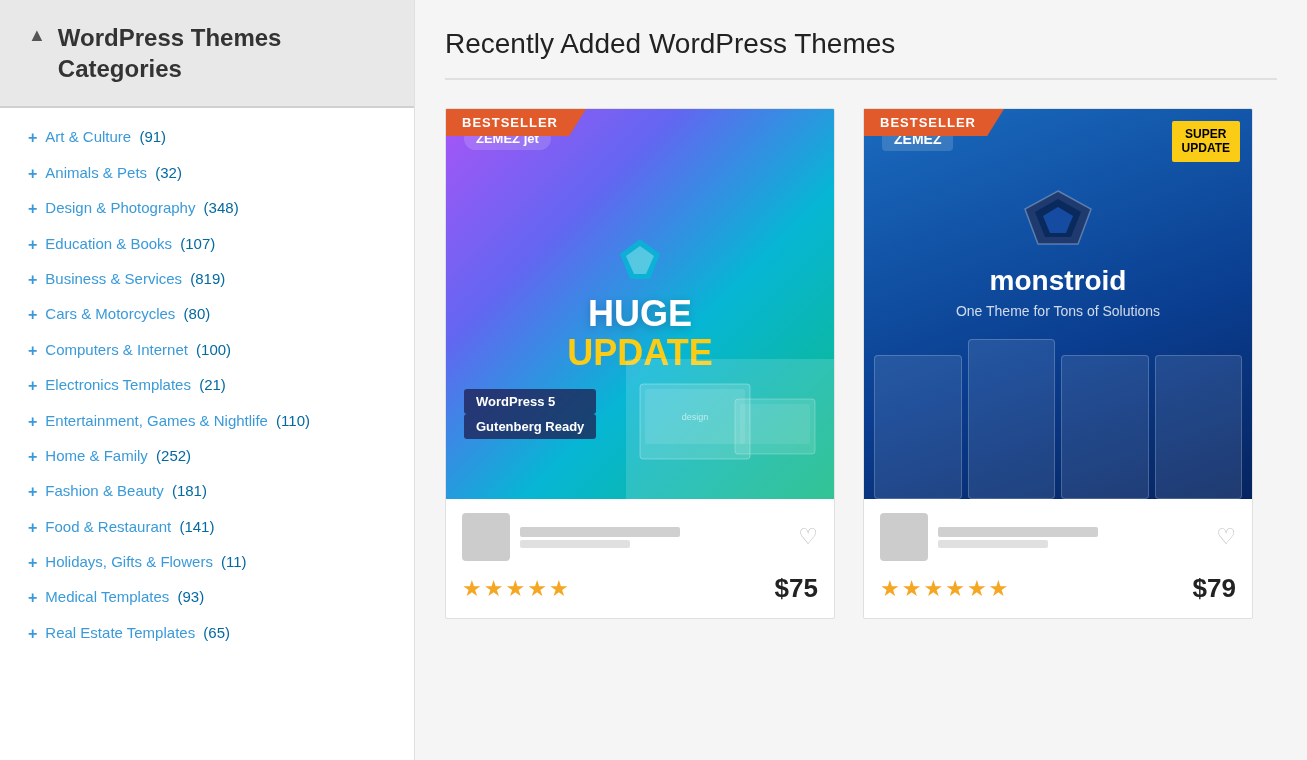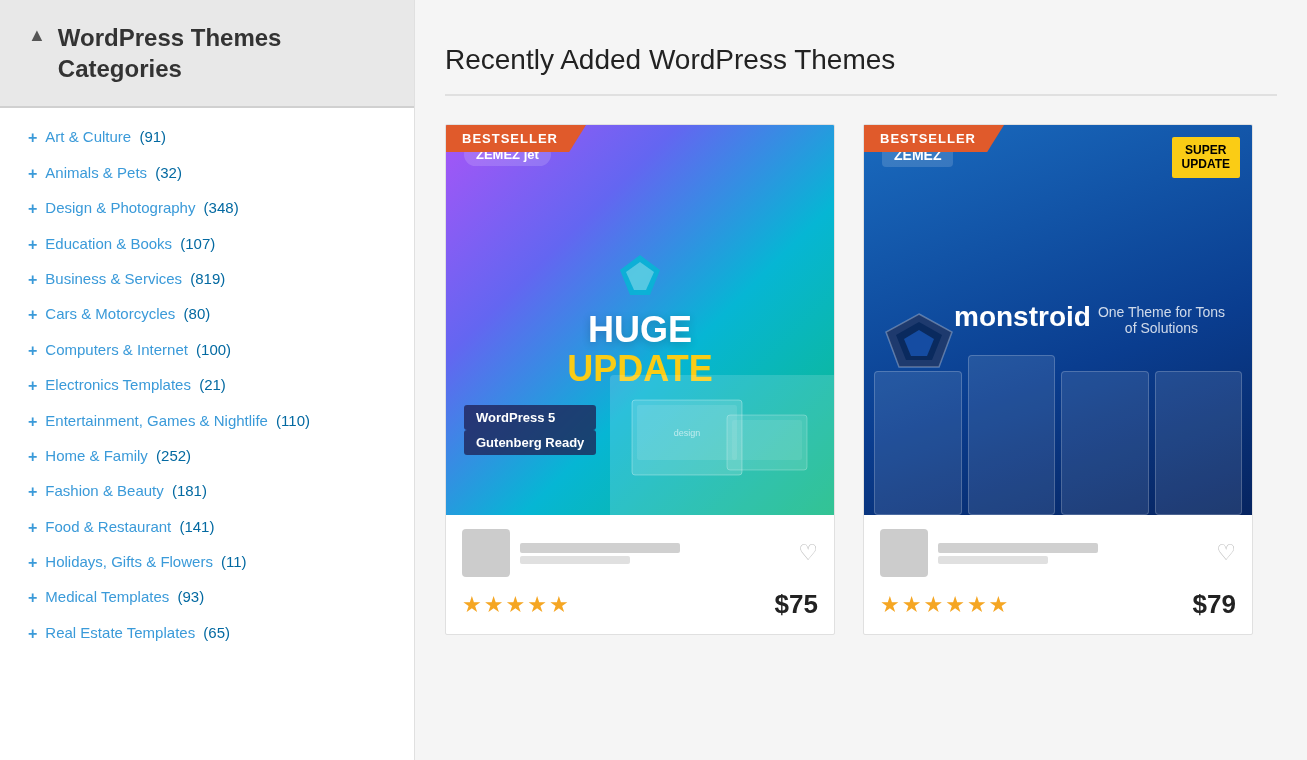--- a/index.html
+++ b/index.html
@@ -77,21 +77,21 @@
 
     .cat-count {
       color: #0369a1;
       margin-left: 4px;
     }
 
     
     .main {
       flex: 1;
       background: #f5f5f5;
-      padding: 44px 30px;
+      padding: 28px 30px;
     }
 
     .main-title {
       font-size: 28px;
       font-weight: normal;
       color: #222;
       margin-bottom: 28px;
       border-bottom: 2px solid #e0e0e0;
       padding-bottom: 18px;
     }
@@ -201,37 +201,38 @@
       font-size: 13px;
       font-weight: bold;
       padding: 5px 12px;
       border-radius: 3px;
     }
 
     .card1-screens {
       position: absolute;
       bottom: 0;
       right: 0;
-      width: 224px;
+      width: 208px;
       height: 140px;
       background: rgba(255,255,255,0.15);
       border-radius: 4px 0 0 0;
       display: flex;
       align-items: center;
       justify-content: center;
       font-size: 11px;
       color: rgba(255,255,255,0.7);
     }
 
     
     .card2-bg {
       width: 100%;
       height: 100%;
       background: linear-gradient(160deg, #1a6bbf 0%, #0a3d8f 60%, #062460 100%);
       display: flex;
+      flex-direction: column;
       align-items: center;
       justify-content: flex-start;
       padding: 20px;
       position: relative;
     }
 
     .card2-logo {
       position: absolute;
       top: 18px;
       left: 18px;

